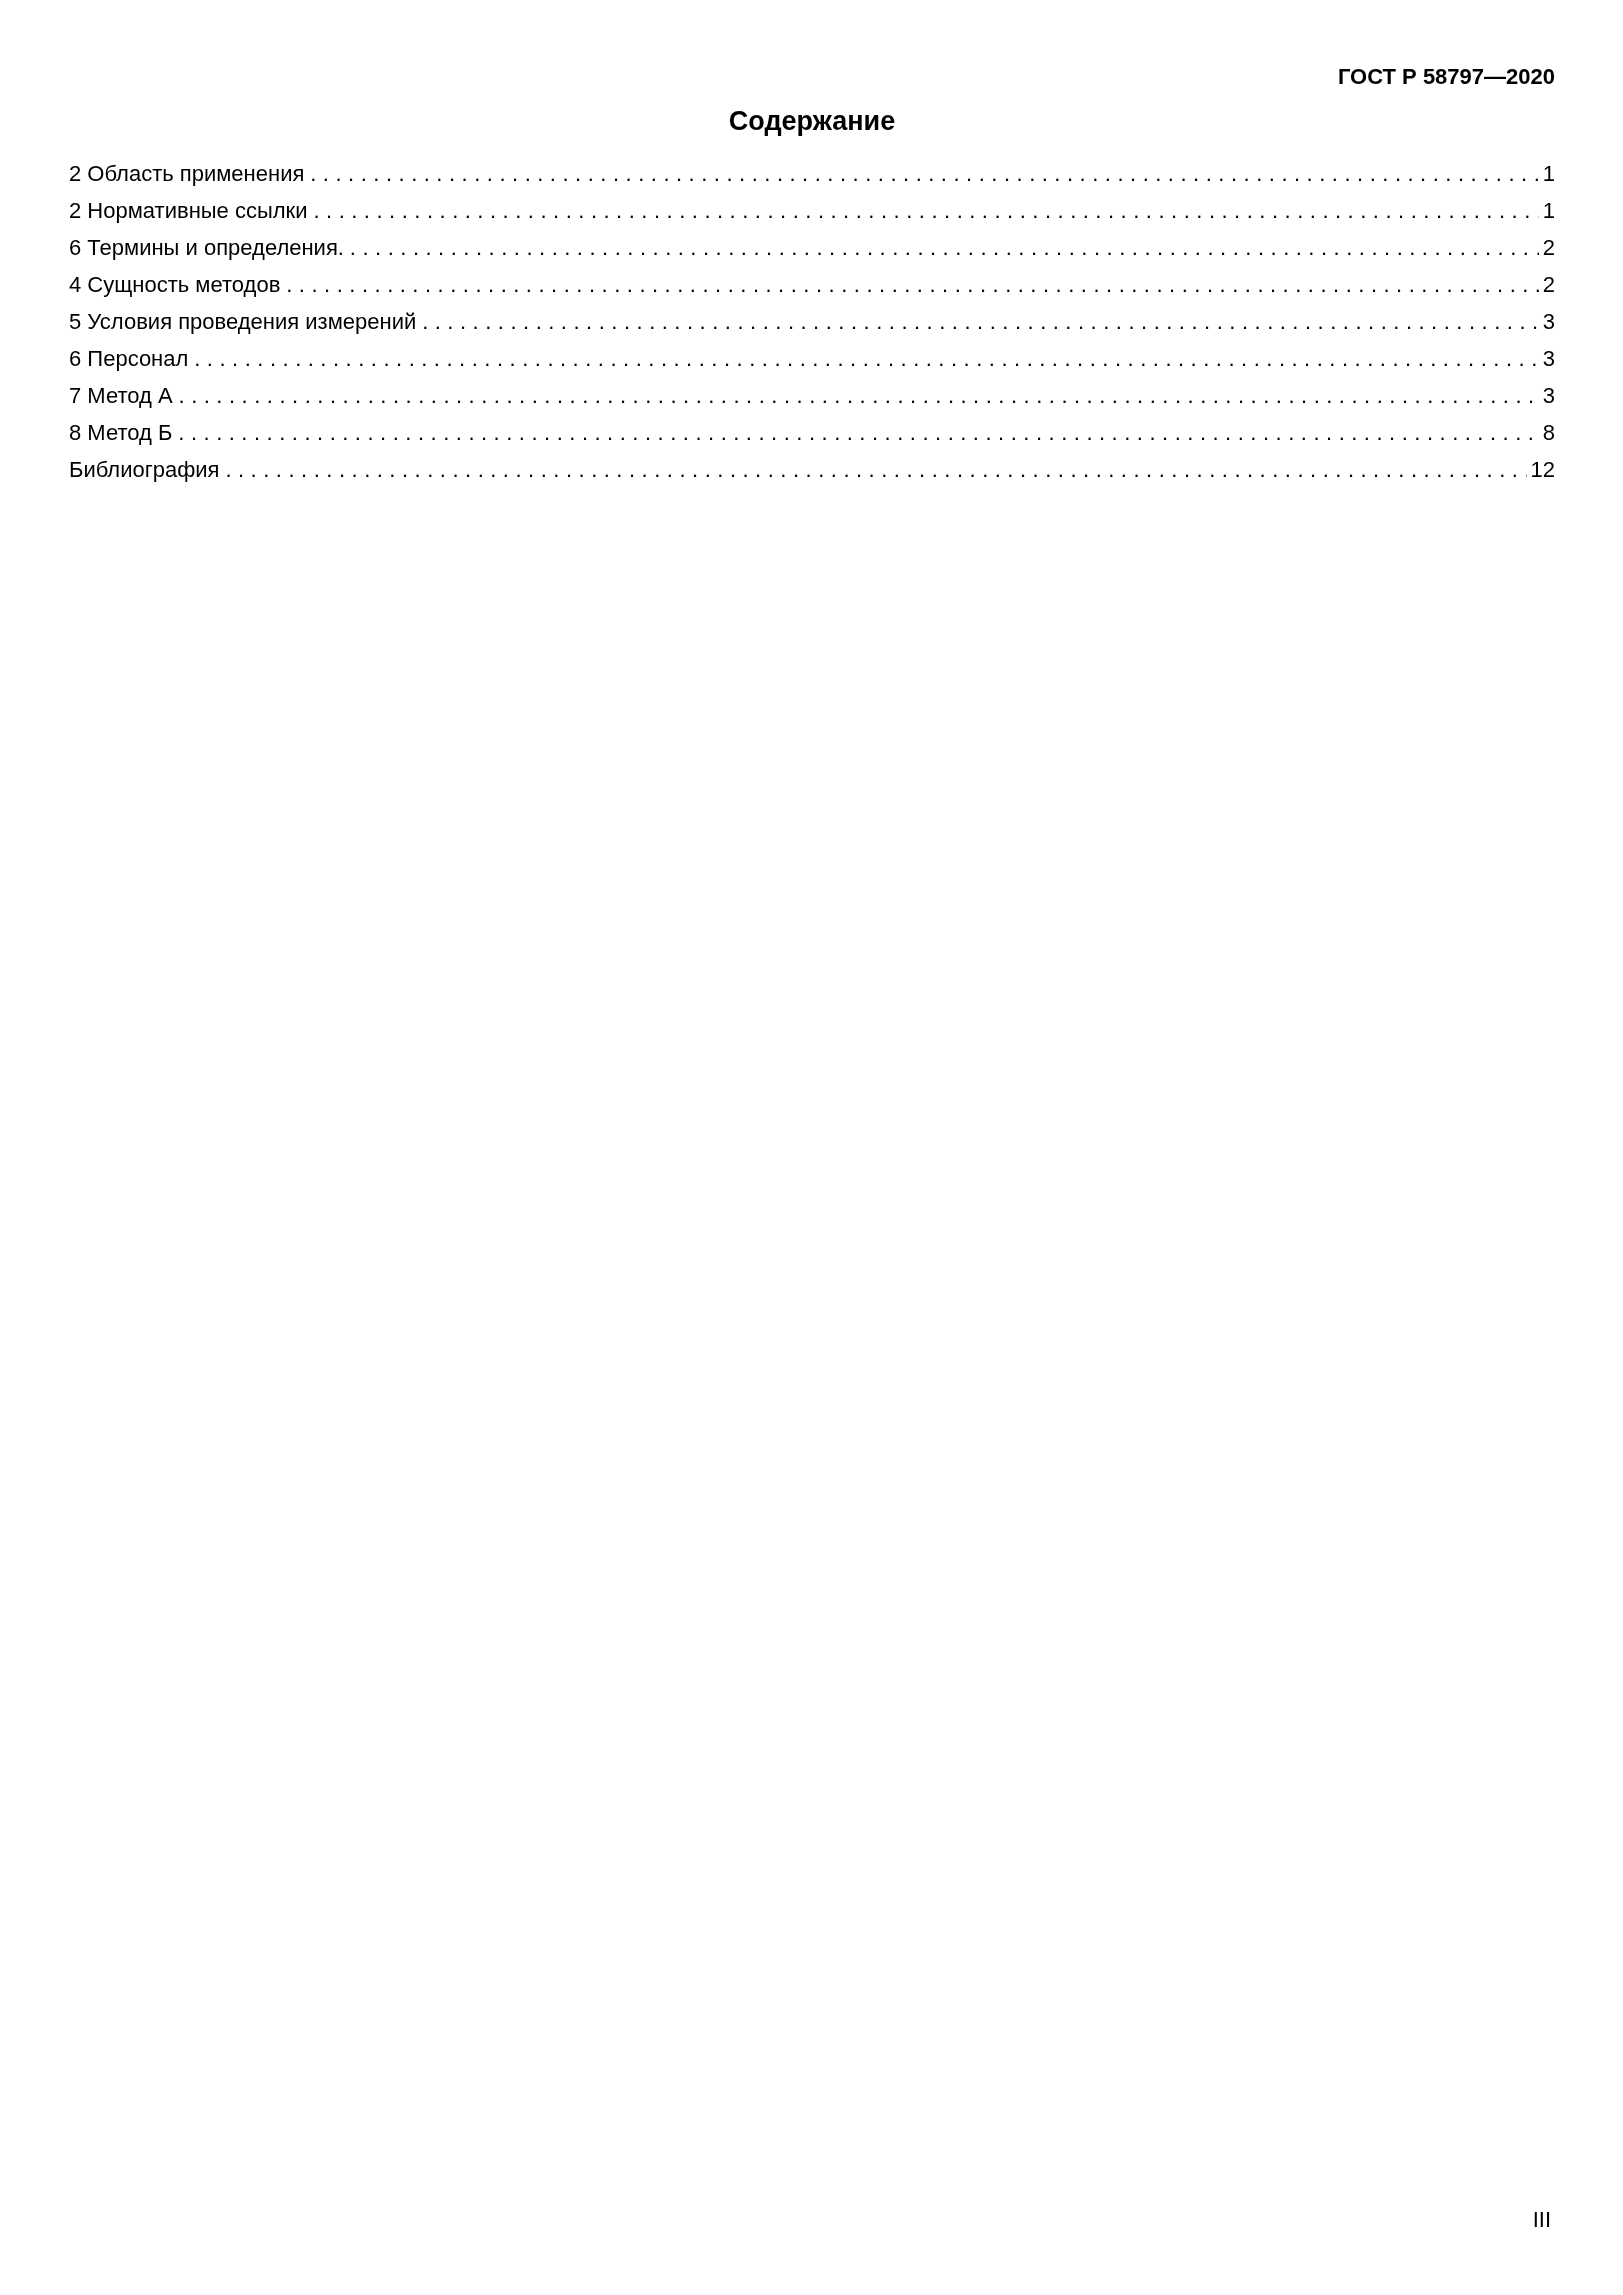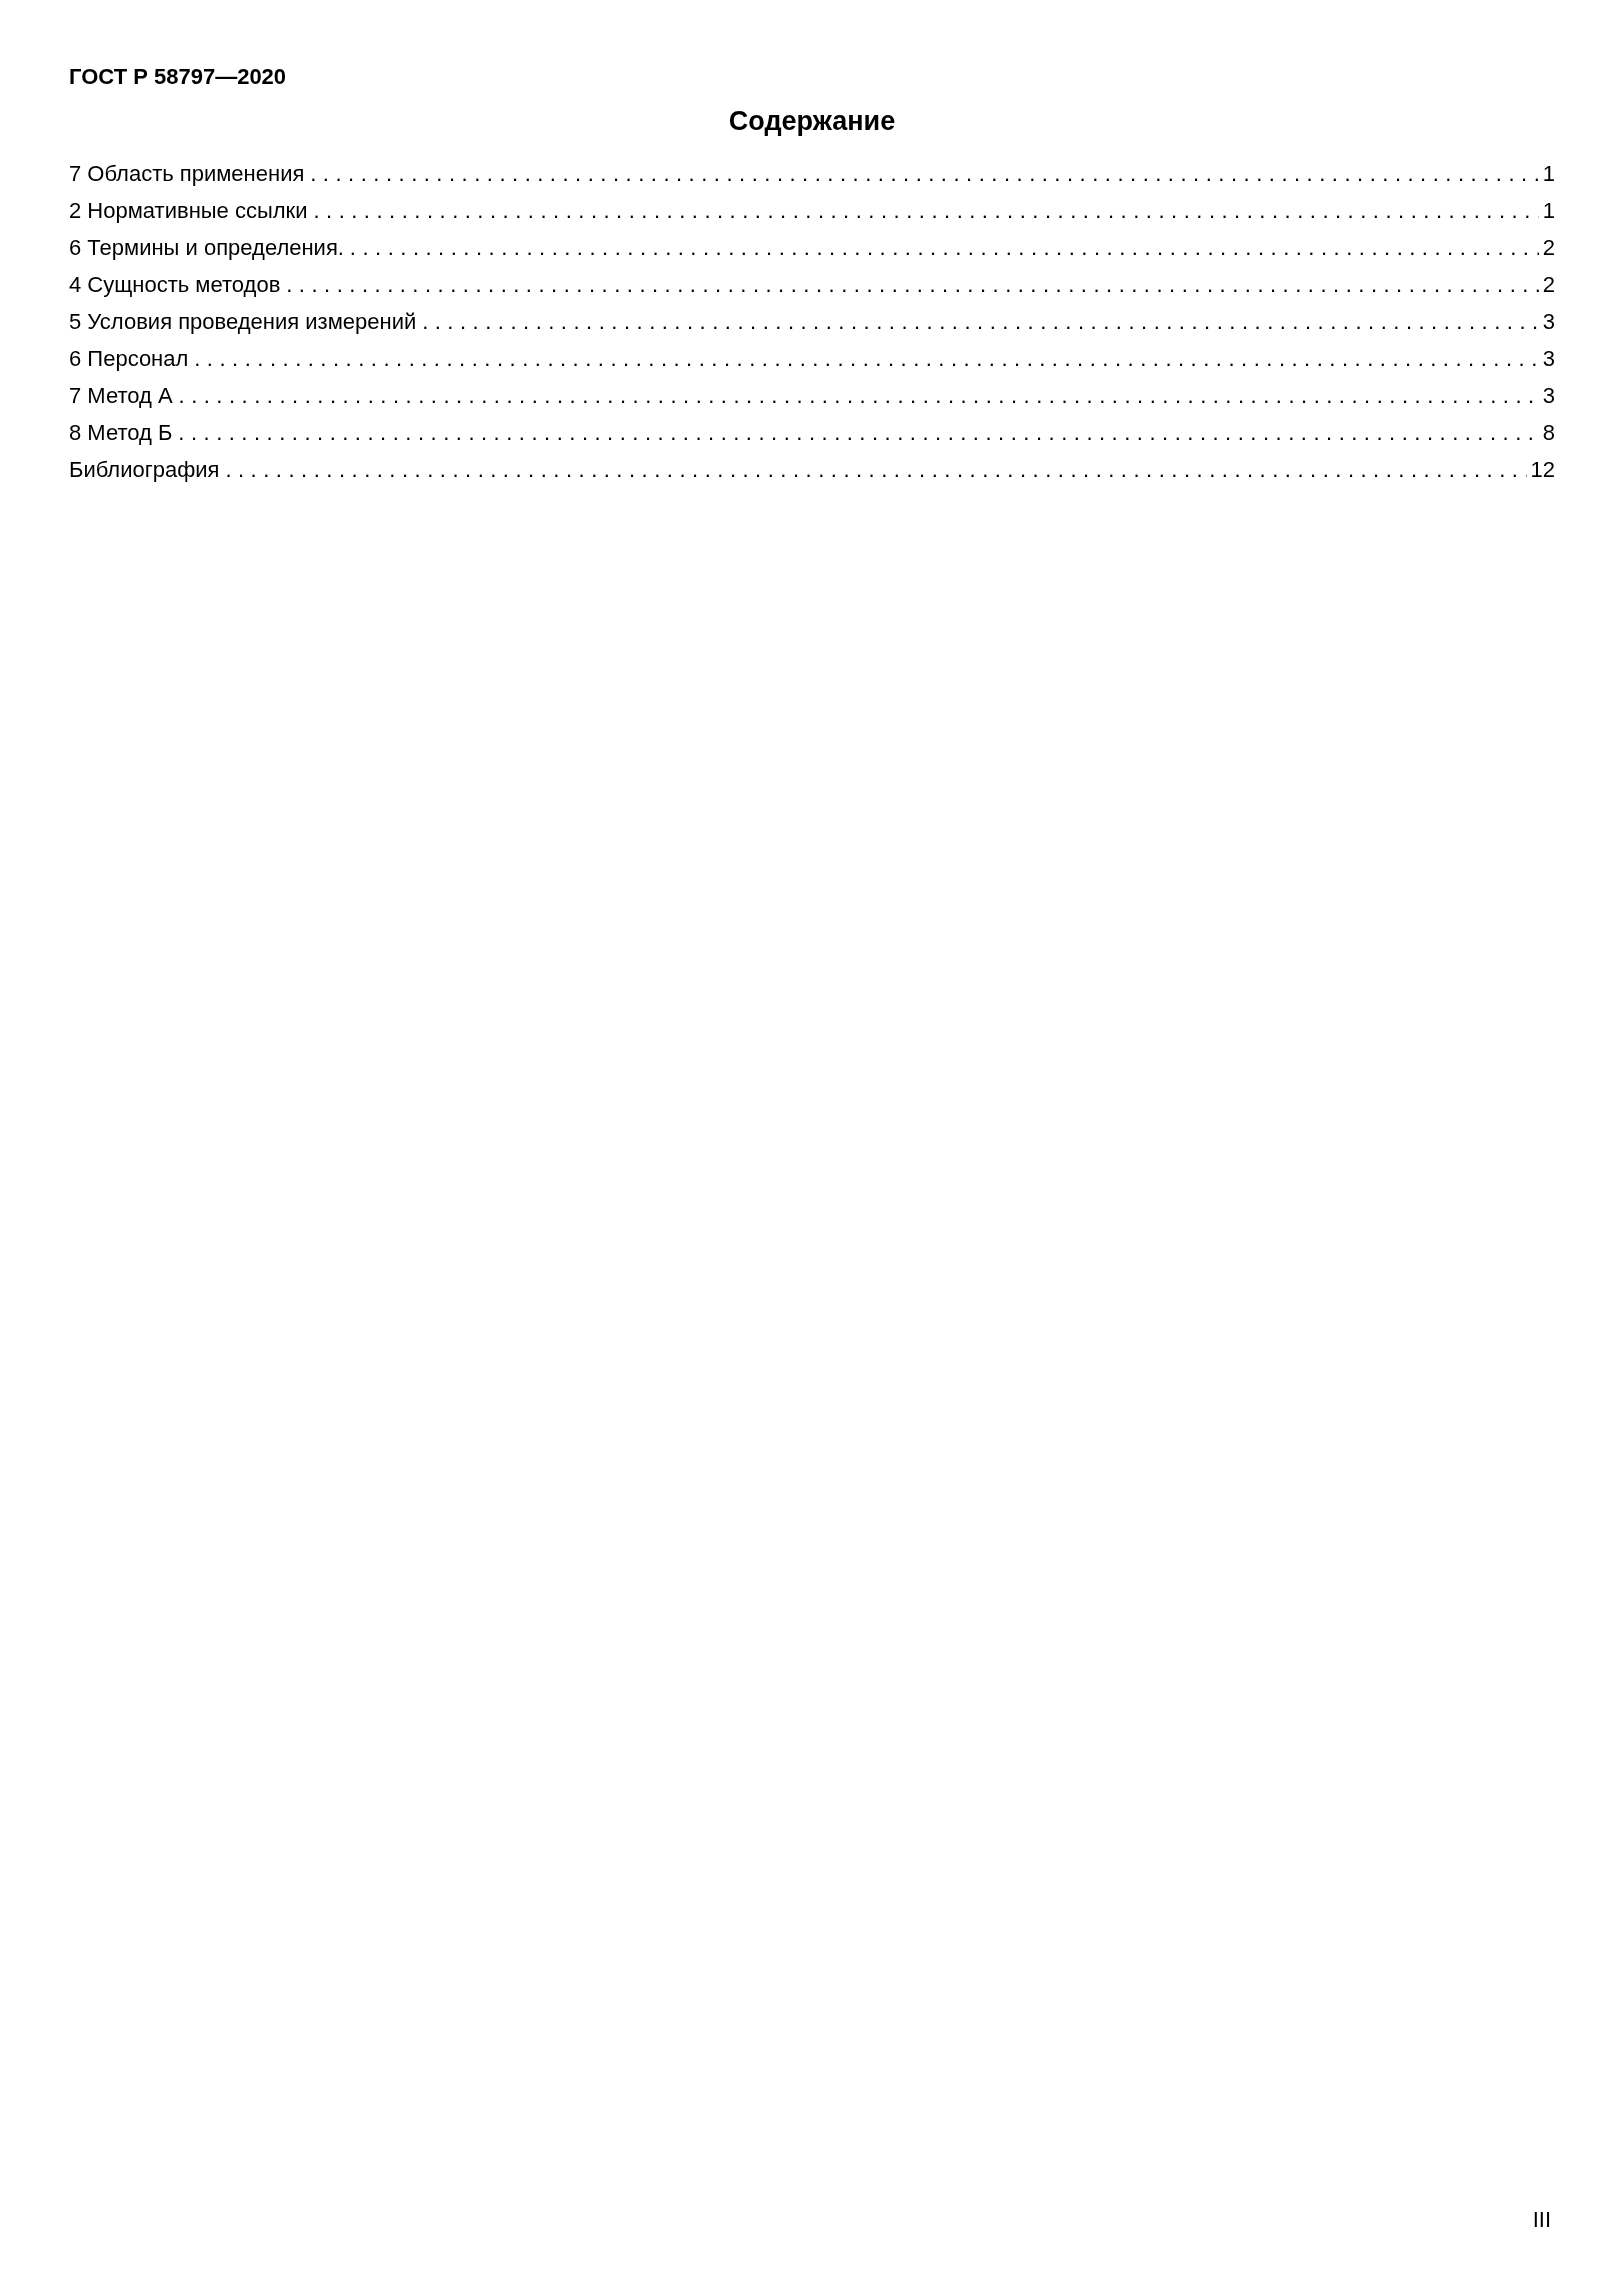--- a/index.html
+++ b/index.html
@@ -11,21 +11,21 @@
     font-family: "Liberation Sans", sans-serif;
     color: #000000;
     overflow: hidden;
   }
   .page {
     position: absolute;
     inset: 0;
     padding: 63px 69px 0 69px;
   }
   .doc-code {
-    text-align: left;
+    text-align: right;
     font-weight: 700;
     font-size: 22px;
     line-height: 1.25;
   }
   .toc-title {
     text-align: center;
     font-weight: 700;
     font-size: 27px;
     margin-top: 15px;
   }
@@ -68,21 +68,21 @@
 
 <div class="page">
 
   <div class="doc-code">ГОСТ Р 58797—2020</div>
 
   <h1 class="toc-title">Содержание</h1>
 
   <div class="toc">
 
     <div class="toc-entry">
-      <span class="toc-label">7 Область применения</span>
+      <span class="toc-label">2 Область применения</span>
       <span class="leader"></span>
       <span class="toc-page">1</span>
     </div>
 
     <div class="toc-entry">
       <span class="toc-label">2 Нормативные ссылки</span>
       <span class="leader"></span>
       <span class="toc-page">1</span>
     </div>
 

